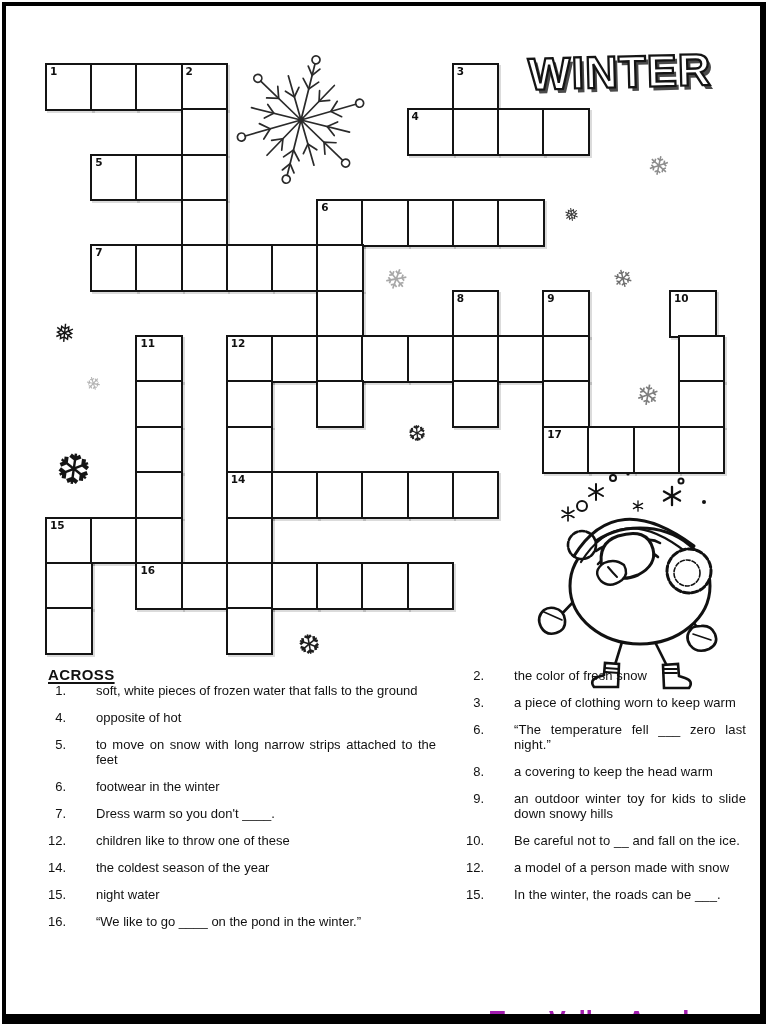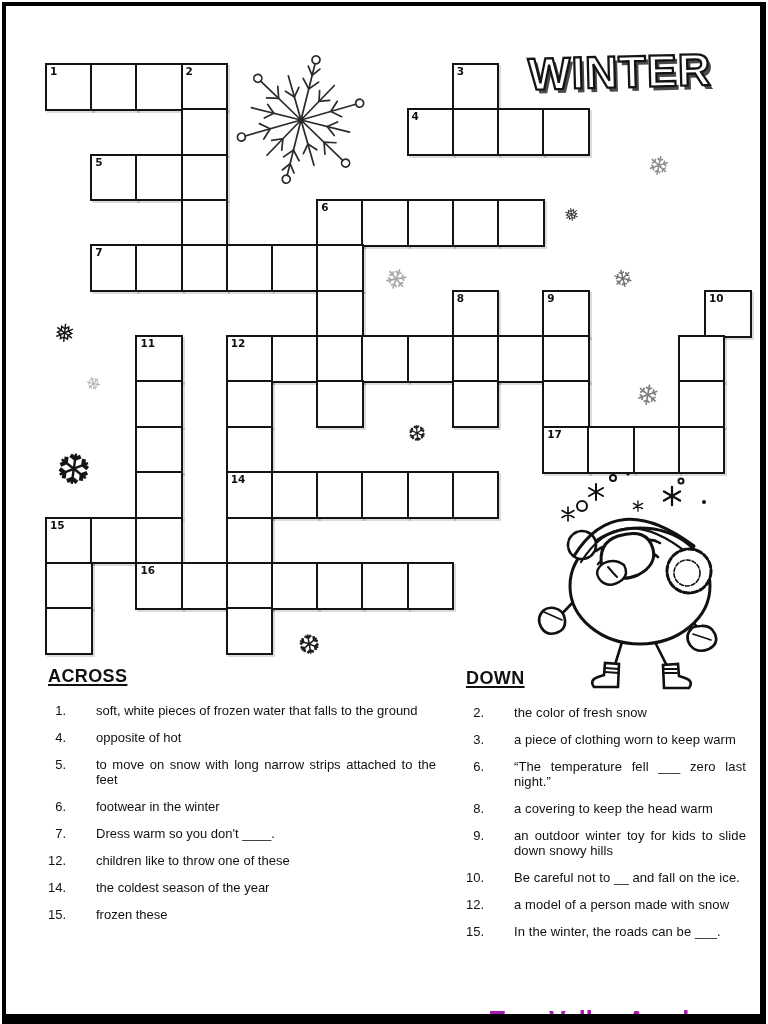--- a/index.html
+++ b/index.html
@@ -31,23 +31,23 @@
     position:absolute;left:3px;top:1px;font-size:10.5px;font-weight:bold;
     font-family:"DejaVu Sans", sans-serif;color:#111;line-height:11px;
   }
   
   .flake{position:absolute;line-height:1;user-select:none;}
   
   .clues{position:absolute;}
   .clues-across{left:44px;top:666px;width:392px;}
   .clues-down{left:462px;top:668px;width:284px;}
   .clue-heading{
-    font-size:18px;font-weight:bold;letter-spacing:.4px;
+    font-size:15px;font-weight:bold;letter-spacing:.4px;
     text-decoration:underline;text-decoration-thickness:2px;text-underline-offset:2px;
-    margin:0 0 16px 4px;
+    margin:0 0 0 4px;
   }
   .clue{display:flex;margin-bottom:12px;font-size:13px;line-height:15px;}
   .clue-num{width:22px;flex:0 0 22px;text-align:right;margin-right:6px;}
   .clue-text{flex:1;text-align:justify;margin-left:24px;}
   .clues-down .clue-text{letter-spacing:.1px;}
   
   .brand{
     position:absolute;right:28px;top:977px;
     font-size:25px;font-weight:bold;letter-spacing:.2px;
   }
@@ -164,21 +164,21 @@
       <div class="cell" style="left: 180.8px; top: 181.4px;"></div>
       <div class="cell" style="left: 226px; top: 181.4px;"></div>
       <div class="cell" style="left: 271.2px; top: 181.4px;"></div>
       <div class="cell" style="left: 271.2px; top: 226.75px;"></div>
       <div class="cell" style="left: 406.8px; top: 226.75px;">
         <span class="cnum">8</span>
       </div>
       <div class="cell" style="left: 497.2px; top: 226.75px;">
         <span class="cnum">9</span>
       </div>
-      <div class="cell" style="left: 659px; top: 226.75px;">
+      <div class="cell" style="left: 624px; top: 226.75px;">
         <span class="cnum">10</span>
       </div>
       <div class="cell" style="left: 90.4px; top: 272.1px;">
         <span class="cnum">11</span>
       </div>
       <div class="cell" style="left: 180.8px; top: 272.1px;">
         <span class="cnum">12</span>
       </div>
       <div class="cell" style="left: 226px; top: 272.1px;"></div>
       <div class="cell" style="left: 271.2px; top: 272.1px;"></div>
@@ -339,27 +339,30 @@
         <div class="clue">
           <span class="clue-num">12.</span>
           <span class="clue-text">children like to throw one of these</span>
         </div>
         <div class="clue">
           <span class="clue-num">14.</span>
           <span class="clue-text">the coldest season of the year</span>
         </div>
         <div class="clue">
           <span class="clue-num">15.</span>
-          <span class="clue-text">frozen these</span>
+          <span class="clue-text">night water</span>
+        </div>
+        <div class="clue">
+          <span class="clue-num">16.</span>
+          <span class="clue-text">“We like to go ____ on the pond in the winter.”</span>
         </div>
       </div>
   </div>
 
   <div class="clues clues-down">
-    <div class="clue-heading">DOWN</div>
     <div id="down-list">
         <div class="clue">
           <span class="clue-num">2.</span>
           <span class="clue-text">the color of fresh snow</span>
         </div>
         <div class="clue">
           <span class="clue-num">3.</span>
           <span class="clue-text">a piece of clothing worn to keep warm</span>
         </div>
         <div class="clue">

